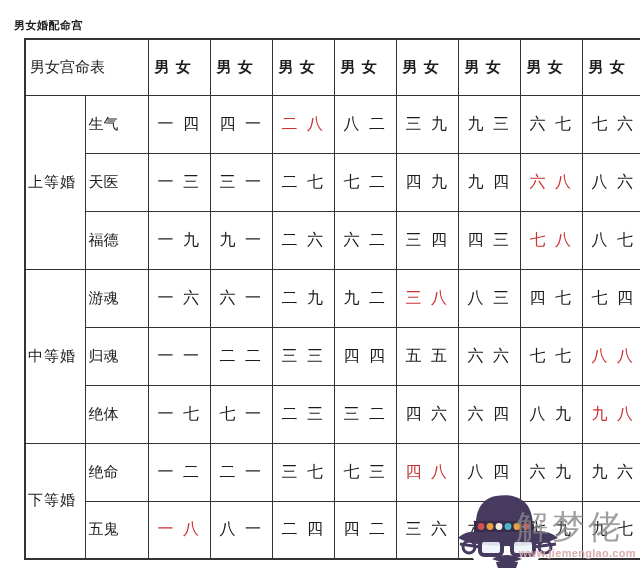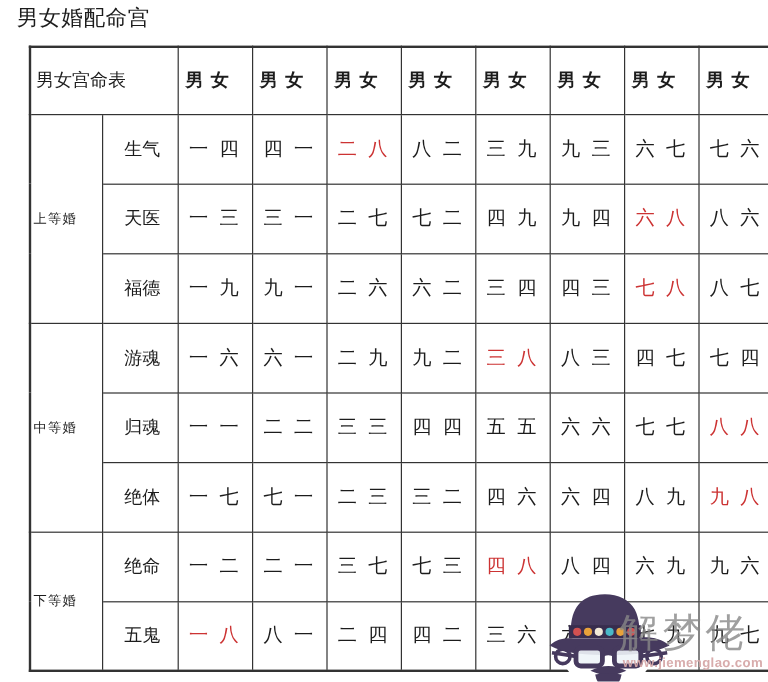--- a/index.html
+++ b/index.html
@@ -9,39 +9,39 @@
     --wm-purple:#463a5e;
   }
   *{box-sizing:border-box;}
   html,body{margin:0;padding:0;}
   body{
     width:640px;height:568px;position:relative;overflow:hidden;
     background:#ffffff;color:var(--text);
     font-family:"Liberation Sans","DejaVu Sans",sans-serif;
   }
   .page-title{
-    position:absolute;left:14px;top:3px;
-    font-size:18px;font-weight:400;letter-spacing:.5px;
+    position:absolute;left:14px;top:18px;
+    font-size:11px;font-weight:700;letter-spacing:.5px;
   }
   table.grid{
     position:absolute;left:8px;top:38px;
     width:620px;table-layout:fixed;
     border-collapse:collapse;border:2px solid var(--border);margin-left:16px;
   }
   .grid th,.grid td{
     border:1px solid var(--border);
     font-weight:400;text-align:left;vertical-align:middle;
     white-space:nowrap;overflow:hidden;padding:0;
   }
   .grid thead tr{height:56px;}
   .grid tbody tr{height:58px;}
   th.corner{font-size:15px;padding-left:4px;}
   th.pair-h{font-size:15px;padding-left:6px;word-spacing:2px;font-weight:bold;}
-  td.grp{font-size:11px;padding-left:2px;letter-spacing:1px;}
-  td.rlabel{font-size:15px;padding-left:18px;}
+  td.grp{font-size:15px;padding-left:2px;letter-spacing:1px;}
+  td.rlabel{font-size:15px;padding-left:3px;}
   td.num{font-size:16px;padding-left:9px;word-spacing:5px;}
   td.num.red{color:var(--red);}
   
   .wm-mascot{position:absolute;left:452px;top:490px;width:112px;height:84px;z-index:5;}
   .wm-brand{
     position:absolute;left:516px;top:505px;z-index:6;
     font-size:33px;font-weight:400;letter-spacing:3px;
     color:rgba(135,135,135,.8);
   }
   .wm-url{

